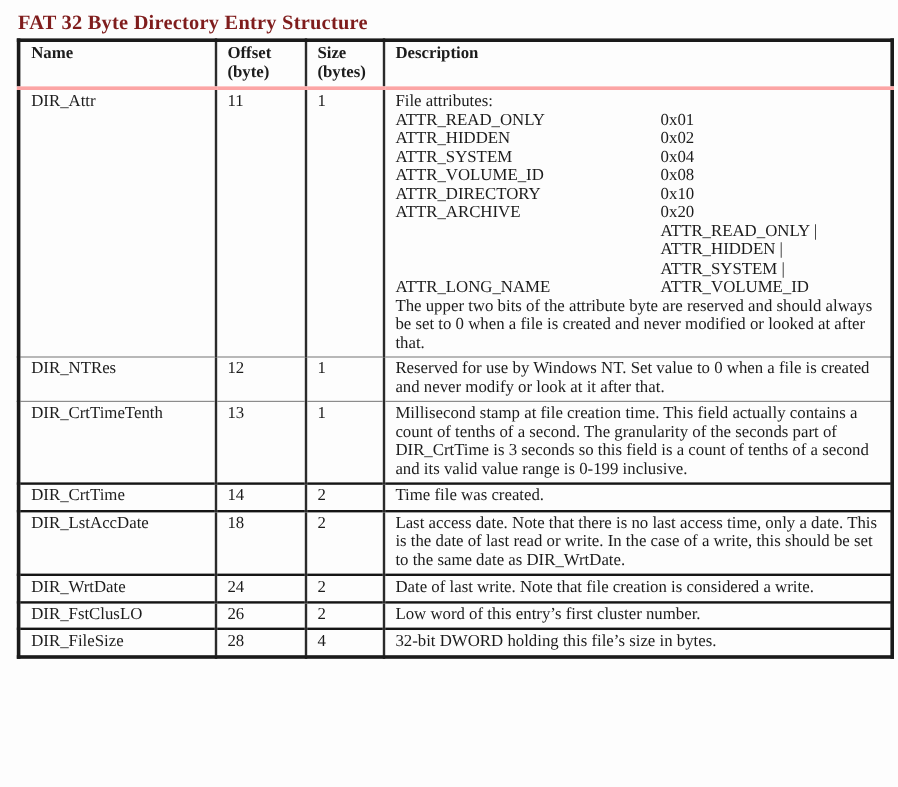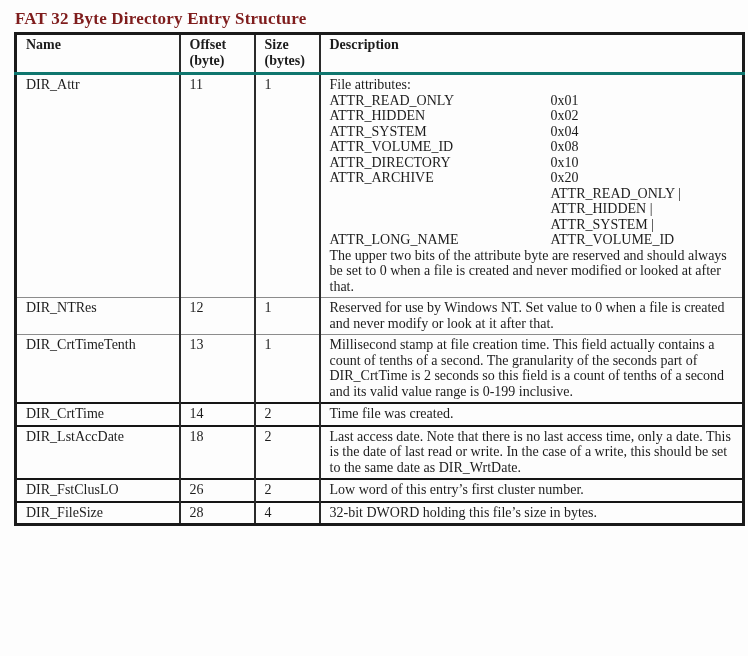--- a/index.html
+++ b/index.html
@@ -36,21 +36,21 @@
     vertical-align: top;
     text-align: left;
     font-size: 14px;
     line-height: 15.5px;
     padding: 2px 8px 3px 9px;
     border-left: 2px solid #2a2a2a;
     border-right: 2px solid #2a2a2a;
   }
   thead th {
     font-weight: bold;
-    border-bottom: 3px solid #0f766e;
+    border-bottom: 3px solid #fca5a5;
     padding-bottom: 4px;
   }
   th .unit { display: block; }
   tbody tr td { border-top: 1px solid #8c8c8c; }
   tbody tr.heavy-top td { border-top: 2.5px solid #151515; }
   td.name-cell { white-space: nowrap; overflow: hidden; }
   .attr-row { display: flex; align-items: flex-end; }
   .attr-key { flex: 0 0 221px; }
   .attr-val { white-space: pre-line; }
   .desc-note { margin-top: 0; }
@@ -134,37 +134,45 @@
     <td>1</td>
     <td>
           <div>Reserved for use by Windows NT. Set value to 0 when a file is created and never modify or look at it after that.</div>
         </td>
   </tr>
       <tr>
     <td class="name-cell">DIR_CrtTimeTenth</td>
     <td>13</td>
     <td>1</td>
     <td>
-          <div>Millisecond stamp at file creation time. This field actually contains a count of tenths of a second. The granularity of the seconds part of DIR_CrtTime is 2 seconds so this field is a count of tenths of a second and its valid value range is 0-199 inclusive.</div>
+          <div>Millisecond stamp at file creation time. This field actually contains a count of tenths of a second. The granularity of the seconds part of DIR_CrtTime is 3 seconds so this field is a count of tenths of a second and its valid value range is 0-199 inclusive.</div>
         </td>
   </tr>
       <tr class="heavy-top">
     <td class="name-cell">DIR_CrtTime</td>
     <td>14</td>
     <td>2</td>
     <td>
           <div>Time file was created.</div>
         </td>
   </tr>
       <tr class="heavy-top">
     <td class="name-cell">DIR_LstAccDate</td>
     <td>18</td>
     <td>2</td>
     <td>
           <div>Last access date. Note that there is no last access time, only a date. This is the date of last read or write. In the case of a write, this should be set to the same date as DIR_WrtDate.</div>
+        </td>
+  </tr>
+      <tr class="heavy-top">
+    <td class="name-cell">DIR_WrtDate</td>
+    <td>24</td>
+    <td>2</td>
+    <td>
+          <div>Date of last write. Note that file creation is considered a write.</div>
         </td>
   </tr>
       <tr class="heavy-top">
     <td class="name-cell">DIR_FstClusLO</td>
     <td>26</td>
     <td>2</td>
     <td>
           <div>Low word of this entry’s first cluster number.</div>
         </td>
   </tr>

